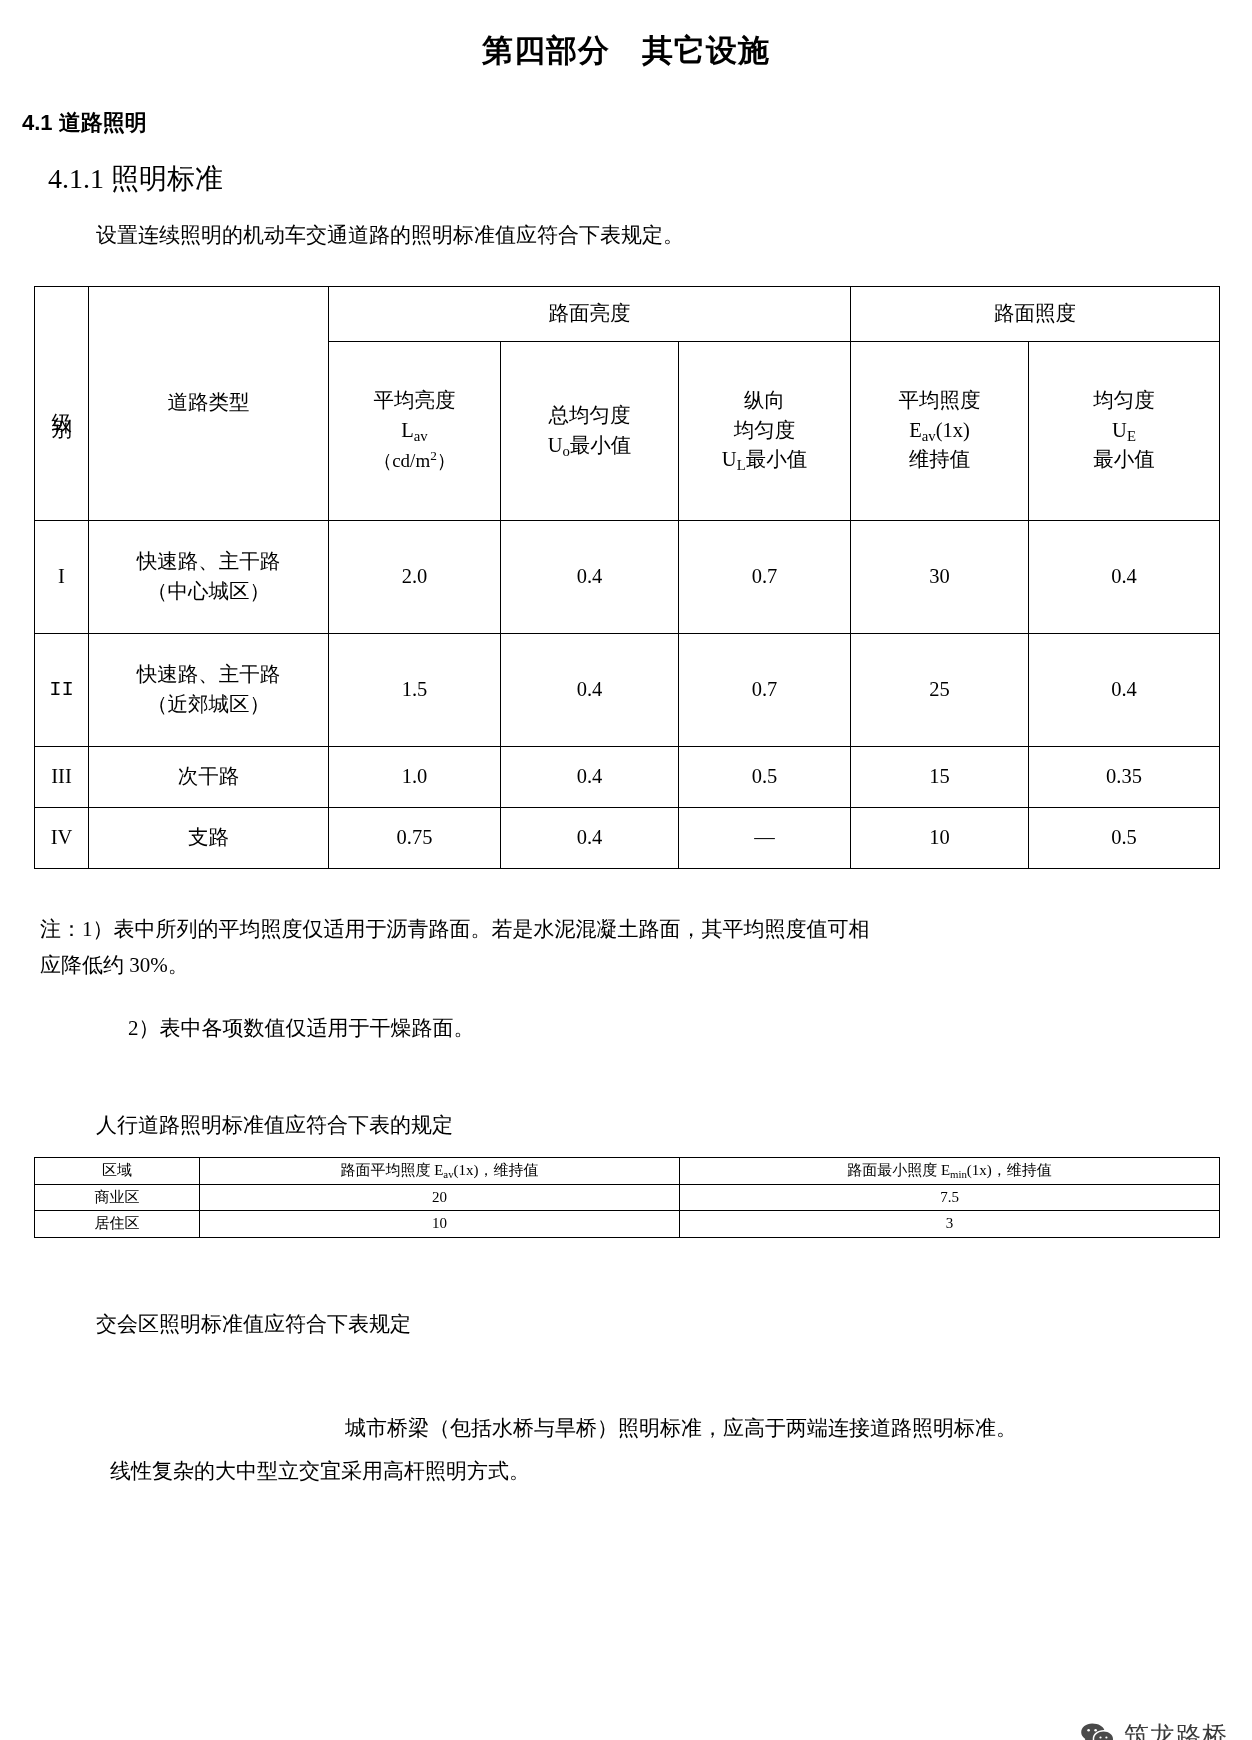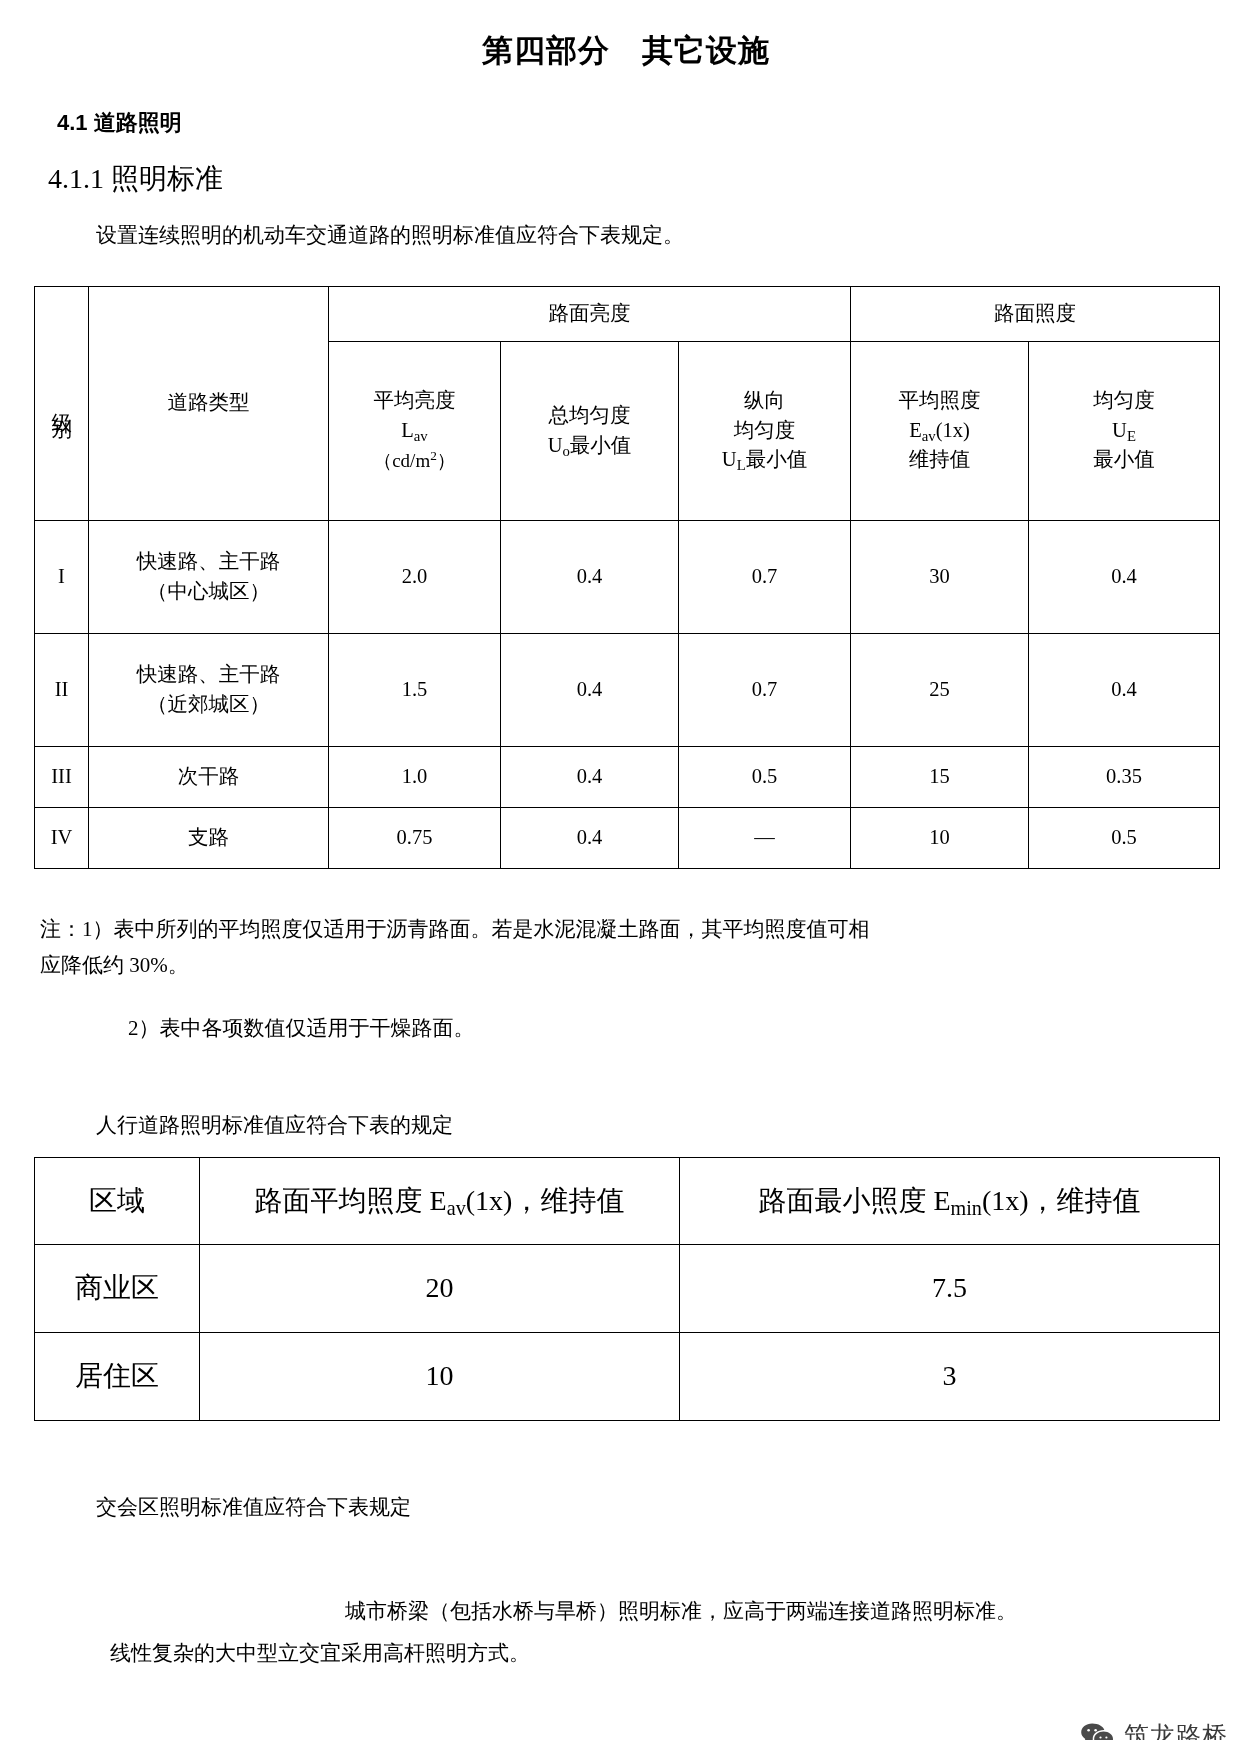--- a/index.html
+++ b/index.html
@@ -26,21 +26,21 @@
     text-align: center;
     font-size: 31px;
     font-weight: bold;
     letter-spacing: 1px;
     margin: 30px 0 0 0;
     font-family: "Liberation Sans", "DejaVu Sans", sans-serif;
   }
   .sec-h1 {
     font-size: 22px;
     font-weight: bold;
-    margin: 36px 0 0 57px;
+    margin: 36px 0 0 22px;
     font-family: "Liberation Sans", "DejaVu Sans", sans-serif;
   }
   .sec-h2 {
     font-size: 28px;
     margin: 22px 0 0 48px;
     font-family: "Liberation Serif", "DejaVu Serif", serif;
   }
   .para {
     font-size: 21px;
     margin: 22px 0 0 96px;
@@ -86,21 +86,21 @@
   .note-line.i1 { text-indent: 0; }
   .note-2 { margin-top: 26px; margin-left: 88px; }
 
   .sub-head {
     font-size: 21px;
     margin: 64px 0 0 96px;
   }
 
   #ped-table-wrap { margin: 18px 0 0 34px; }
   #ped-table { width: 1185px; }
-  #ped-table td { font-size: 28px; padding: 23px 2px; margin-left: 40px; }
+  #ped-table td { font-size: 15px; padding: 2px 2px; margin-left: 40px; }
 
   .sub-head2 {
     font-size: 21px;
     margin: 72px 0 13px 96px;
   }
 
   .tail-para {
     font-size: 21px;
     margin: 74px 0 0 110px;
     line-height: 1.55;
@@ -213,21 +213,21 @@
             </span>
           </td>
           <td>2.0</td>
           <td>0.4</td>
           <td>0.7</td>
           <td>30</td>
           <td>0.4</td>
         </tr>
 
         <tr>
-          <td style="height:104px;">II</td>
+          <td style="height:104px;font-family:Liberation Mono, monospace;">II</td>
           <td>
             <span class="cell-lines">
               <span>快速路、主干路</span>
               <span>（近郊城区）</span>
             </span>
           </td>
           <td>1.5</td>
           <td>0.4</td>
           <td>0.7</td>
           <td>25</td>

